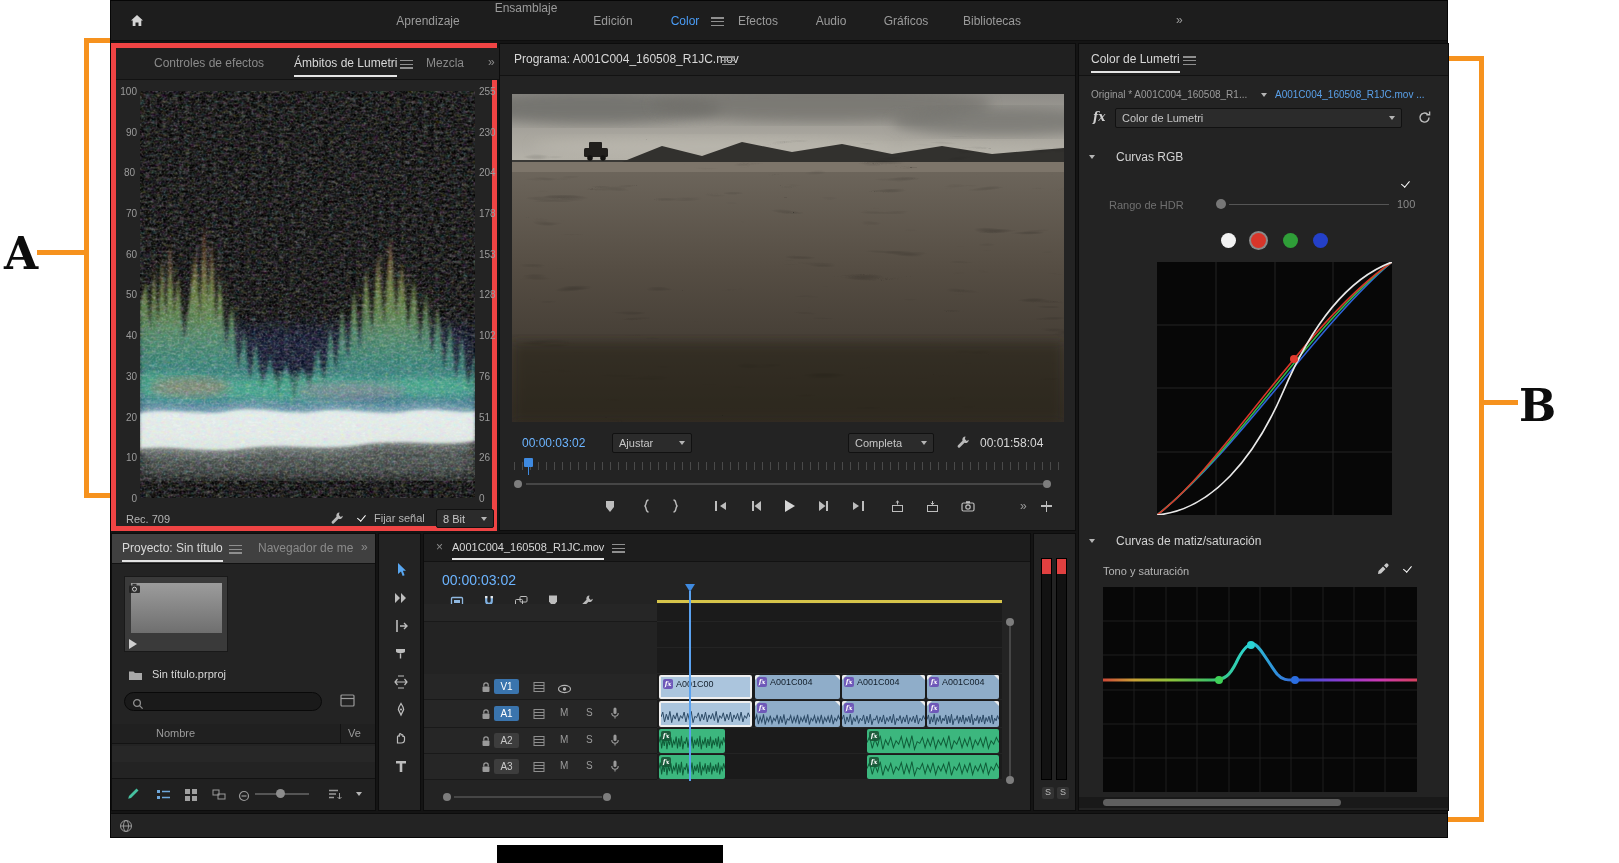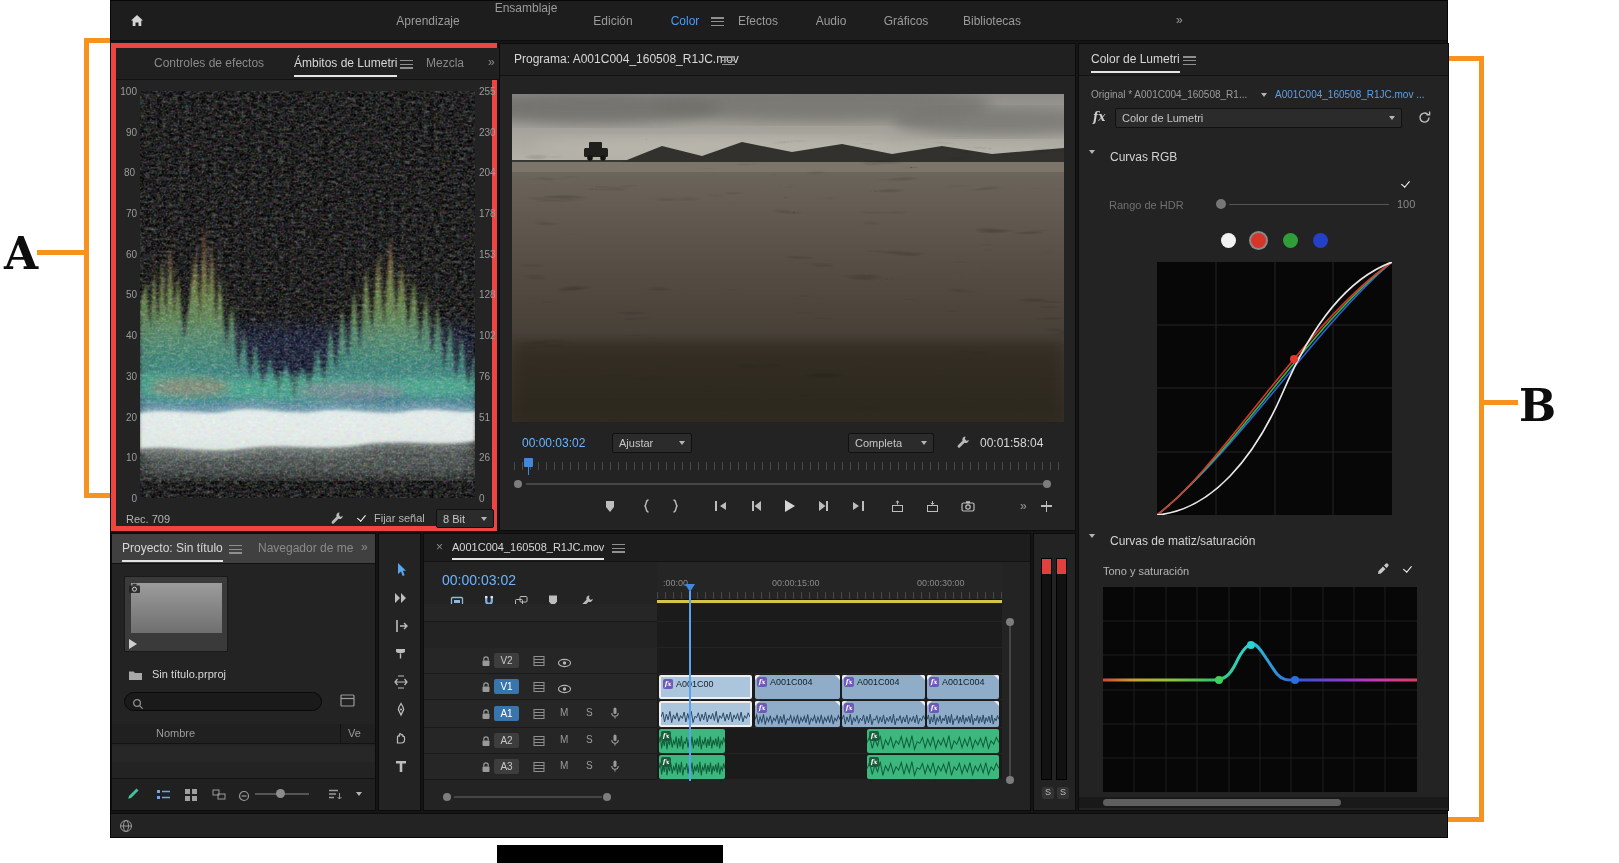--- a/index.html
+++ b/index.html
@@ -36,21 +36,21 @@
 .scrollline{position:absolute;height:2px;background:#464646}
 .scrolldot{position:absolute;width:8px;height:8px;border-radius:50%;background:#7d7d7d}
 .tool{position:absolute;left:7px;width:29px;height:24px;display:flex;align-items:center;justify-content:center}
 .tic{position:absolute;display:flex;align-items:center;height:24px}
 .plusic{position:relative;width:11px;height:11px;display:inline-block}
 .plusic:before{content:"";position:absolute;left:4.6px;top:0;width:1.8px;height:11px;background:#bdbdbd}
 .plusic:after{content:"";position:absolute;top:4.6px;left:0;width:11px;height:1.8px;background:#bdbdbd}
 .orange{background:#f6921e}
 .bigletter{position:absolute;font-family:"DejaVu Serif",serif;font-weight:bold;font-size:44px;color:#0d0d0d}
 .tabline{border-bottom:2px solid #e4e4e4;padding-bottom:5px}
-.sect{display:flex;gap:15px;font-size:12px;color:#d2d2d2}
+.sect{display:flex;align-items:center;gap:21px;font-size:12px;color:#d2d2d2}
 </style>
 </head>
 <body>
 
 <div class="stage">
 
   <svg width="0" height="0" style="position:absolute">
       <defs>
     <path id="wfp" d="M0 10 L2 3 L4 17 L6 6 L8 14 L10 2 L12 18 L14 7 L16 13 L18 4 L20 16 L22 8 L24 12 L26 3 L28 17 L30 5 L32 15 L34 2 L36 18 L38 9 L40 11 L42 4 L44 16 L46 6 L48 14 L50 3 L52 17 L54 7 L56 13 L58 5 L60 15 L62 2 L64 18 L66 8 L68 12 L70 4 L72 16 L74 6 L76 14 L78 3 L80 17 L82 7 L84 13 L86 5 L88 15 L90 3 L92 17 L94 8 L96 12 L98 4 L100 10" fill="none" stroke="currentColor" stroke-width="1" vector-effect="non-scaling-stroke"></path>
   </defs>
@@ -575,48 +575,27 @@
             <rect x="1.5" y="5.5" width="7" height="5.5" rx="1" fill="none" stroke="#bdbdbd"></rect>
             <rect x="6" y="2.5" width="7" height="5.5" rx="1" fill="none" stroke="#bdbdbd"></rect>
           </svg></span>
       <span class="p" style="left:123px;top:60px"><svg width="12" height="14">
             <path d="M2 1.5h8v6l-4 5-4-5z" fill="#bdbdbd"></path>
           </svg></span>
       <span class="p" style="left:156px;top:60px"><svg width="14" height="14" viewBox="0 0 14 14">
             <path d="M9.5 1.5a3.2 3.2 0 0 0-3 4.3L2 10.3a1.4 1.4 0 0 0 2 2L8.5 7.8a3.2 3.2 0 0 0 4.3-3l-2.1 1.1-1.8-1.8z" fill="#b9b9b9"></path>
           </svg></span>
 
-      <div class="p" style="left:233px;top:28px;width:345px;height:38px;background:#252525;border-bottom:1px solid #141414">
-        <span class="p txt t9 c8" style="left:6px;top:16px">:00:00</span>
-        <span class="p txt t9 c8" style="left:115px;top:16px">00:00:15:00</span>
-        <span class="p txt t9 c8" style="left:260px;top:16px">00:00:30:00</span>
-        <div class="p ticks" style="left:0;top:30px;width:345px;height:7px;opacity:.6"></div>
-      </div>
       <div class="p" style="left:233px;top:66px;width:345px;height:3px;background:#d6c44a"></div>
 
       <div class="trow-h" style="top:70px;height:18px"></div>
       <div class="trow-t" style="top:70px;height:18px"></div>
 
       <div class="trow-t" style="top:88px;height:26px"></div>
 
-      <div class="trow-h" style="top:114px;height:26px">
-        <span class="p" style="left:55px;top:6px"><svg width="14" height="14">
-              <rect x="3.5" y="6.5" width="7" height="5.5" rx="1" fill="#9a9a9a"></rect>
-              <path d="M4.8 6.5V5a2.2 2.2 0 0 1 4.4 0v1.5" stroke="#9a9a9a" fill="none" stroke-width="1.2"></path>
-            </svg></span>
-        <span class="badge" style="left:70px;top:5px">V2</span>
-        <span class="p" style="left:108px;top:6px"><svg width="14" height="14">
-              <rect x="2" y="2.5" width="10" height="9" fill="none" stroke="#8f8f8f"></rect>
-              <path d="M2 5.5h10M2 8.5h10" stroke="#8f8f8f"></path>
-            </svg></span>
-        <span class="p" style="left:133px;top:7px"><svg width="15" height="12">
-              <ellipse cx="7.5" cy="6" rx="6" ry="3.6" fill="none" stroke="#b5b5b5" stroke-width="1.1"></ellipse>
-              <circle cx="7.5" cy="6" r="1.7" fill="#b5b5b5"></circle>
-            </svg></span>
-      </div>
       <div class="trow-t" style="top:114px;height:26px"></div>
 
       <div class="trow-h" style="top:140px;height:26px">
         <span class="p" style="left:55px;top:6px"><svg width="14" height="14">
               <rect x="3.5" y="6.5" width="7" height="5.5" rx="1" fill="#9a9a9a"></rect>
               <path d="M4.8 6.5V5a2.2 2.2 0 0 1 4.4 0v1.5" stroke="#9a9a9a" fill="none" stroke-width="1.2"></path>
             </svg></span>
         <span class="badge on" style="left:70px;top:5px">V1</span>
         <span class="p" style="left:108px;top:6px"><svg width="14" height="14">
               <rect x="2" y="2.5" width="10" height="9" fill="none" stroke="#8f8f8f"></rect>

